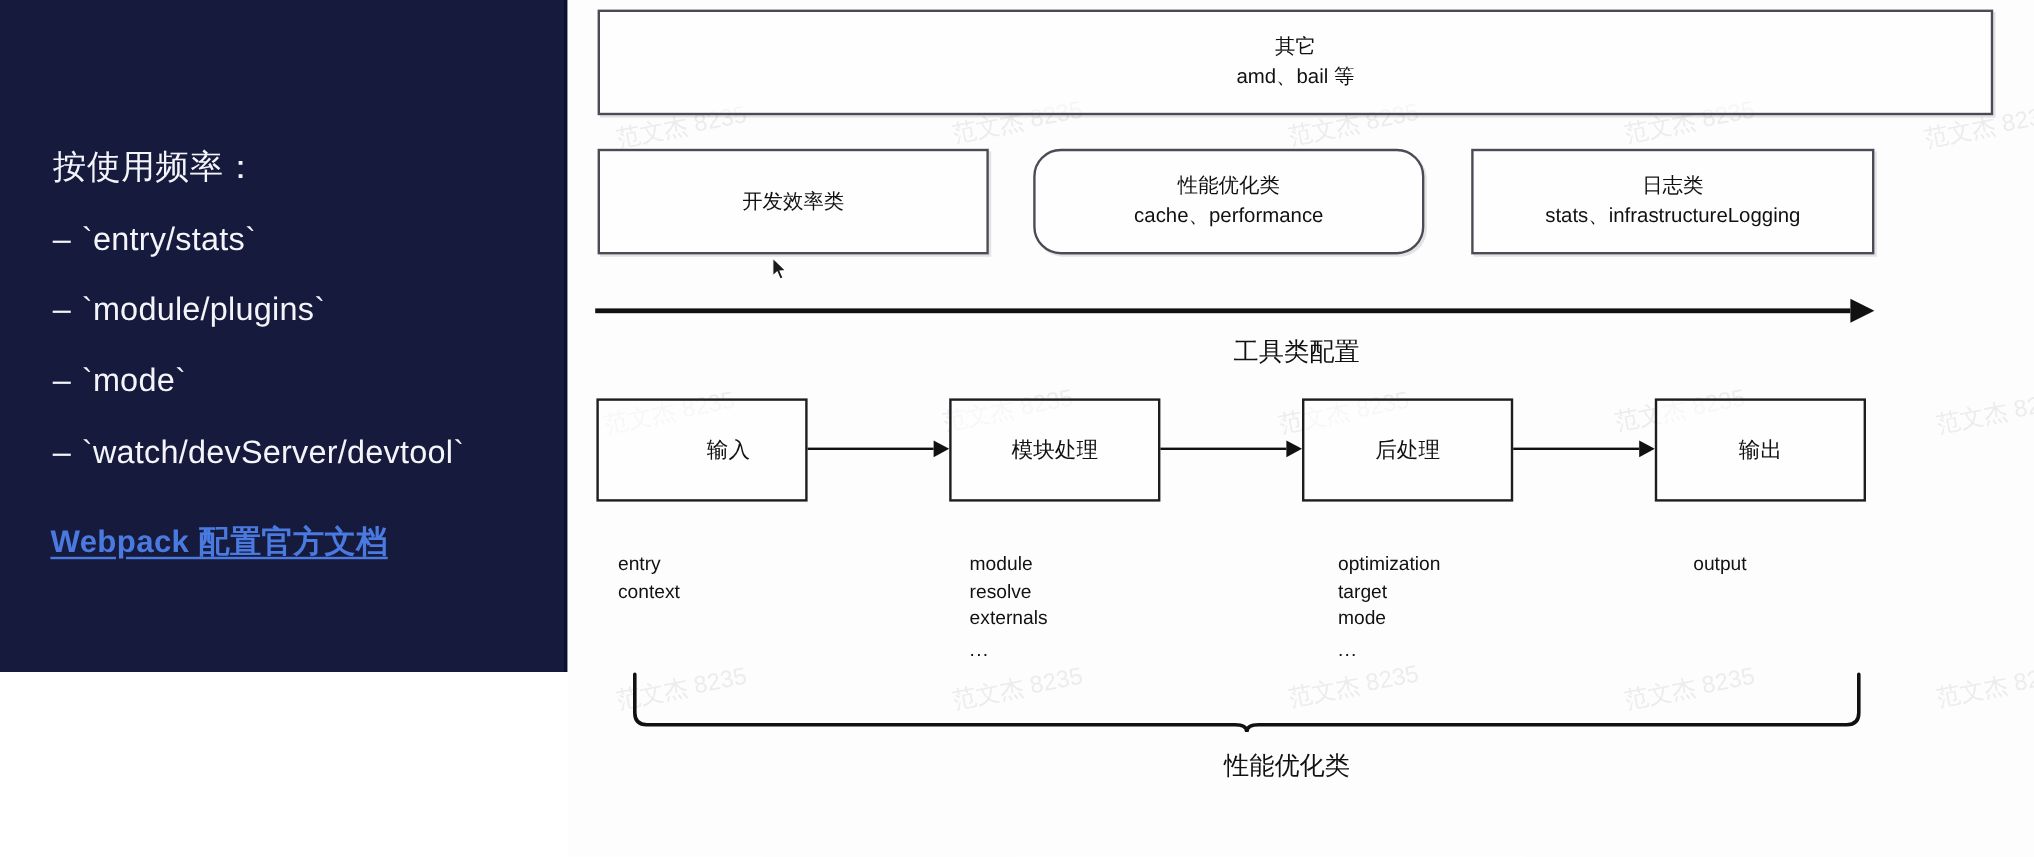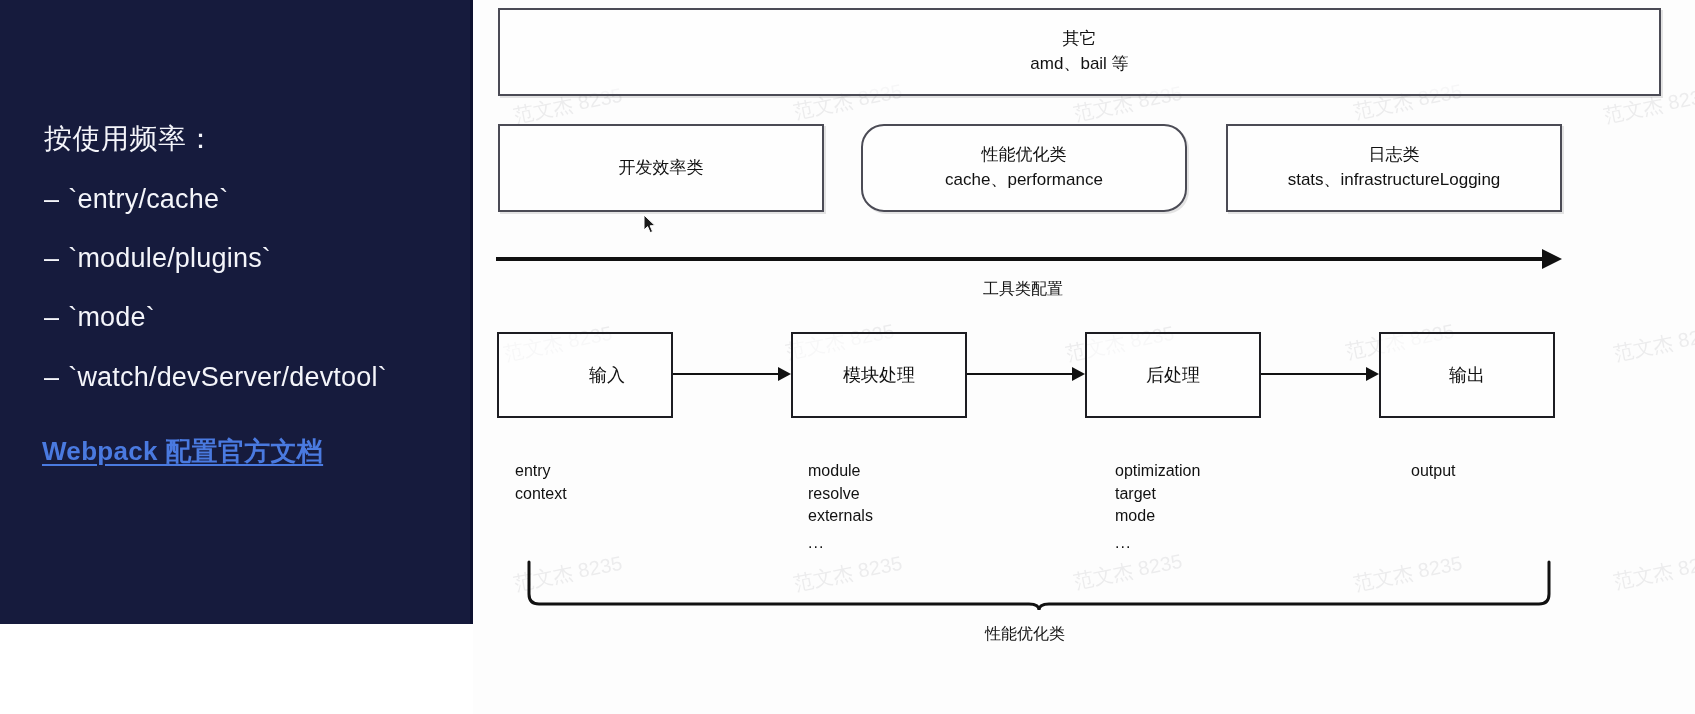--- a/index.html
+++ b/index.html
@@ -7,21 +7,21 @@
     width: 1695px; height: 714px;
     background: #ffffff;
     font-family: "Liberation Sans", "DejaVu Sans", sans-serif;
     overflow: hidden;
   }
   .slide { position: relative; width: 1695px; height: 714px; display: flex; }
 
   
   .left-panel {
     position: relative;
-    width: 473px; height: 624px;
+    width: 473px; height: 560px;
     background: #161b3d;
     flex: 0 0 473px;
     overflow: hidden;
   }
   .left-panel::after {
     content: "";
     position: absolute; top: 0; right: 0; width: 3px; height: 100%;
     background: #0d1130;
   }
   .bullets {
@@ -122,23 +122,23 @@
     position: absolute; right: 0; top: 50%;
     width: 0; height: 0;
     border-top: 7px solid transparent;
     border-bottom: 7px solid transparent;
     border-left: 13px solid #111;
     transform: translateY(-50%);
   }
 
   .caption {
     position: absolute;
-    font-size: 16px; color: #111;
-    white-space: nowrap;
-    text-align: center;
+    font-size: 21px; color: #111;
+    white-space: nowrap;
+    text-align: right;
   }
 
   .annot {
     position: absolute;
     font-size: 16px; color: #111;
     line-height: 1.42;
     white-space: nowrap;
   }
   .annot .dots { letter-spacing: 1px; }
 
@@ -149,21 +149,21 @@
 </head>
 <body>
 
 <div class="slide">
 
   <div class="left-panel">
     <div class="bullets">
       <div class="bullet-title">按使用频率：</div>
 
       <div class="bullet-row">
-        <span class="bullet-dash">–</span><span>`entry/cache`</span>
+        <span class="bullet-dash">–</span><span>`entry/stats`</span>
       </div>
 
       <div class="bullet-row">
         <span class="bullet-dash">–</span><span>`module/plugins`</span>
       </div>
 
       <div class="bullet-row">
         <span class="bullet-dash">–</span><span>`mode`</span>
       </div>
 

